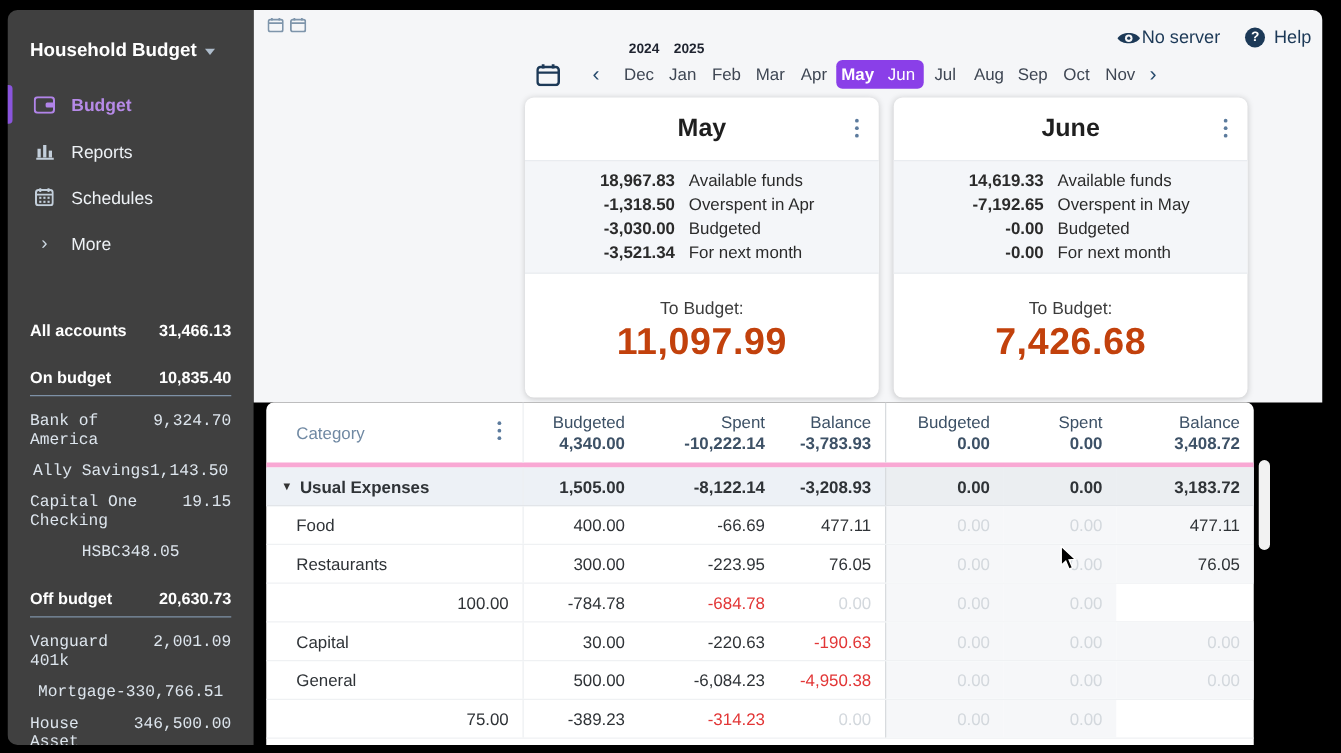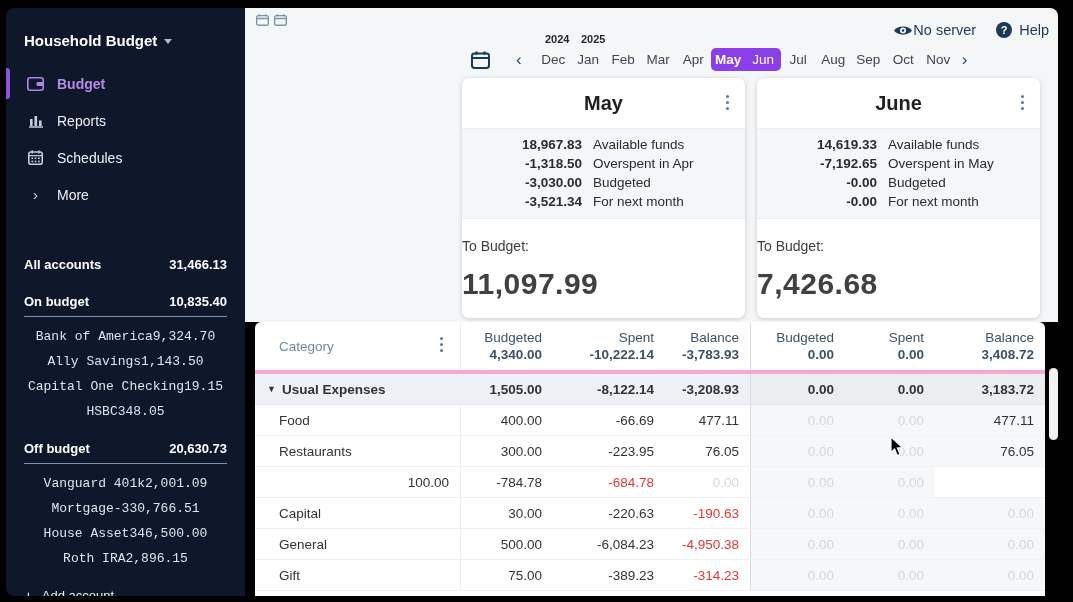--- a/index.html
+++ b/index.html
@@ -9,21 +9,21 @@
     font-family:"Liberation Sans", sans-serif;
     position:relative;
     overflow:hidden;
   }
   #app-window {
     position:absolute; left:6px; top:8px; width:1052px; height:588px;
     border-radius:8px; overflow:hidden; display:flex; background:#000;
   }
   
   .sidebar {
-    width:239px; flex-shrink:0; background:#0f172a; color:#e7edf3;
+    width:197px; flex-shrink:0; background:#404040; color:#e7edf3;
     position:relative;
   }
   .sb-title {
     display:flex; align-items:center; gap:7px;
     padding:24px 0 0 18px; font-size:15px; font-weight:700; color:#fff;
     cursor:default;
   }
   .caret-down {
     width:0; height:0; border-left:4px solid transparent; border-right:4px solid transparent;
     border-top:5px solid #aebccb; margin-top:2px;
@@ -89,23 +89,23 @@
   }
   .kebab { position:absolute; right:15px; top:17px; width:4px; cursor:default; }
   .kebab i { display:block; width:3px; height:3px; border-radius:50%; background:#5c7b9d; margin:0 0 3px 0; }
   .card-summary {
     background:#f4f6f9; border-top:1px solid #e9ecf0; border-bottom:1px solid #e9ecf0;
     padding:6px 0 7px 0;
   }
   .sum-row { display:flex; font-size:13.5px; line-height:19px; color:#2b2b2b; }
   .sum-amt { width:120px; text-align:right; font-weight:700; }
   .sum-label { margin-left:11px; }
-  .to-budget { text-align:left; padding-top:19px; }
+  .to-budget { text-align:center; padding-top:19px; }
   .tb-label { font-size:14px; color:#3c3c3c; }
-  .tb-value { font-size:30px; font-weight:700; color:#404040; margin-top:13px; letter-spacing:.5px; }
+  .tb-value { font-size:30px; font-weight:700; color:#c2410c; margin-top:3px; letter-spacing:.5px; }
   
   .btable {
     position:absolute; left:10px; top:314px; width:790px; height:274px;
     background:#fff; border-radius:6px 6px 0 0; overflow:hidden; font-size:13.5px;
   }
   .trow { display:grid; grid-template-columns:205px 93px 112px 85px 95px 90px 110px; }
   .cell { display:flex; align-items:center; height:100%; }
   .num { justify-content:flex-end; padding-right:11px; color:#2f3337; }
   .thead { height:52px; border-bottom:4px solid #f9a8d4; }
   .th-cat { justify-content:space-between; padding:0 16px 0 24px; color:#7089a3; }
@@ -470,21 +470,20 @@
         <div class="cell name">General</div>
         <div class="cell num">500.00</div>
         <div class="cell num">-6,084.23</div>
         <div class="cell num neg">-4,950.38</div>
         <div class="cell num faded">0.00</div>
         <div class="cell num faded">0.00</div>
         <div class="cell num faded">0.00</div>
       </div>
 
       <div class="trow drow">
-        <div class="cell name">Gift</div>
         <div class="cell num">75.00</div>
         <div class="cell num">-389.23</div>
         <div class="cell num neg">-314.23</div>
         <div class="cell num faded">0.00</div>
         <div class="cell num faded">0.00</div>
         <div class="cell num faded">0.00</div>
       </div>
     </div>
 
     <div class="scroll-thumb"></div>

